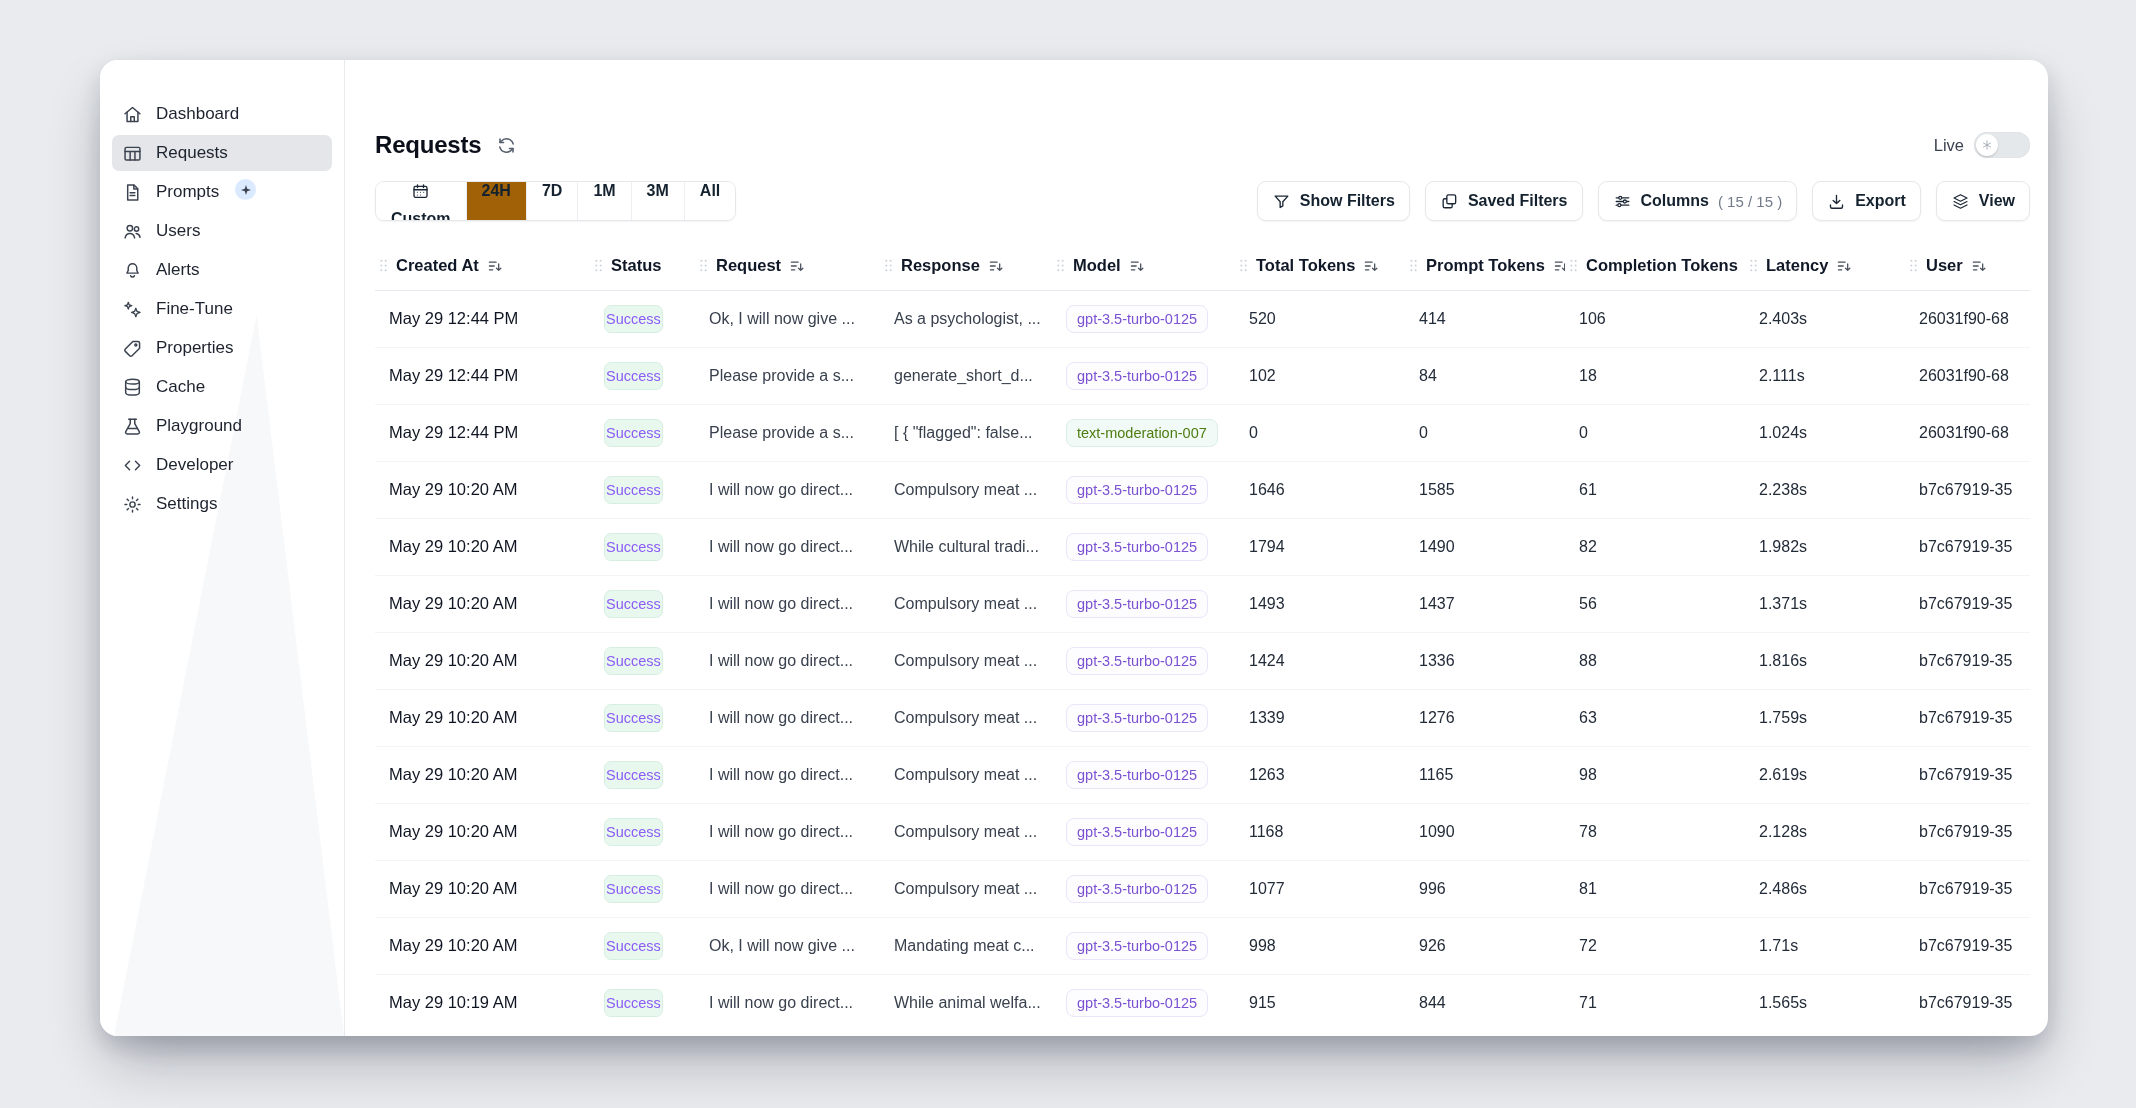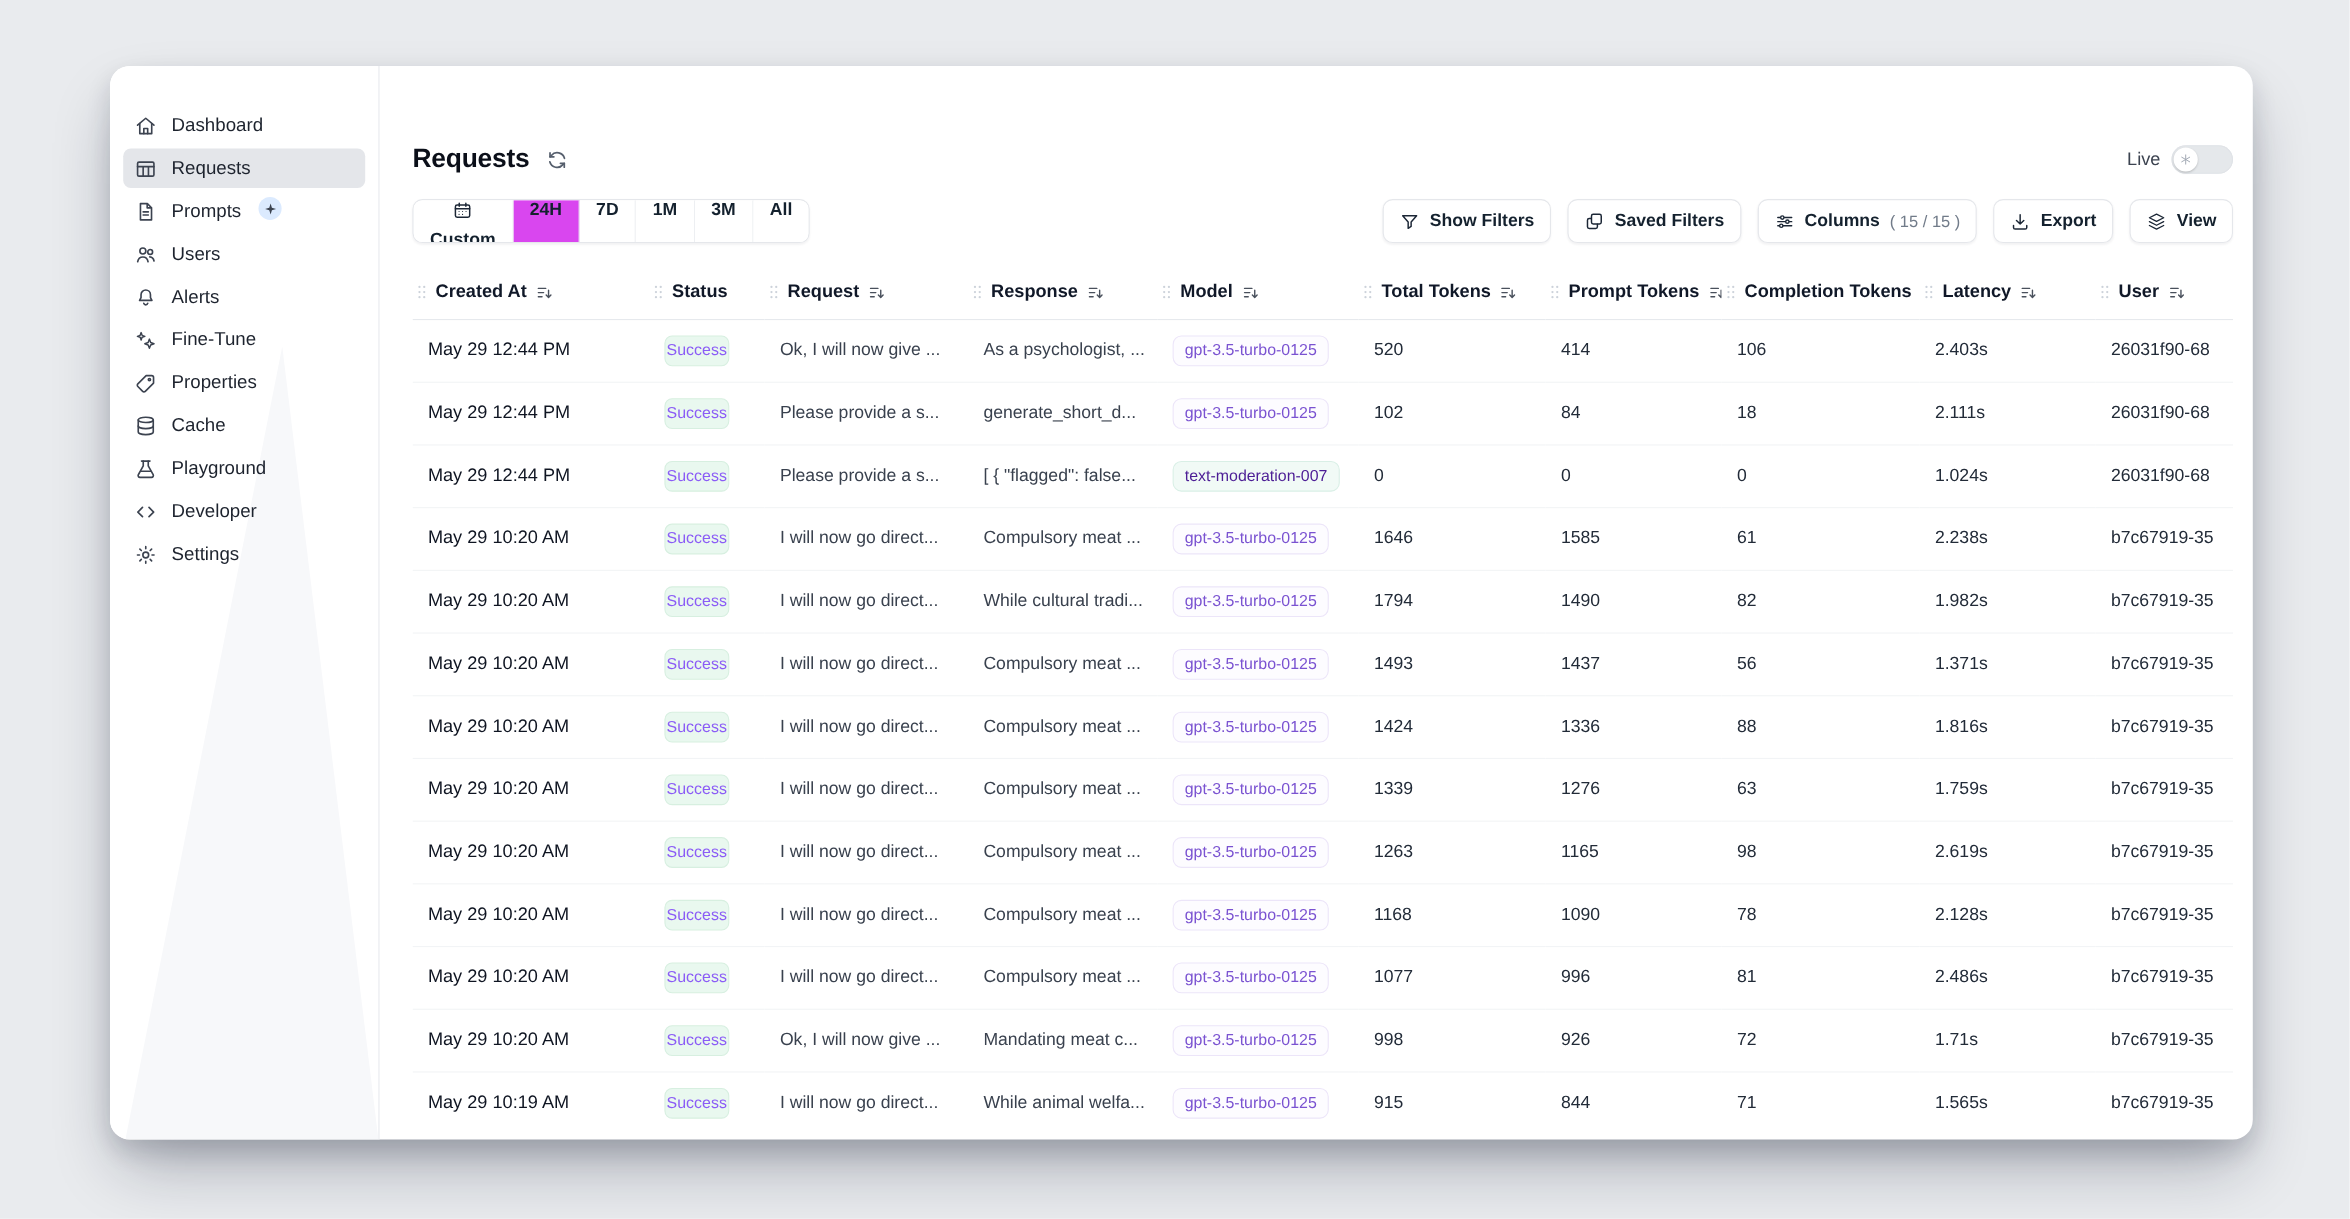--- a/index.html
+++ b/index.html
@@ -51,21 +51,21 @@
   .knob { position: absolute; left: 2px; top: 2px; width: 22px; height: 22px; border-radius: 50%;
     background: #fff; box-shadow: 0 1px 2px rgba(0,0,0,.18); display: flex; align-items: center; justify-content: center; }
   .knob .icon { width: 14px; height: 14px; color: #a0a8b3; }
 
   .toolbar-row { position: absolute; top: 120px; left: 30px; right: 18px; height: 42px; display: flex; align-items: center; }
   .range-group { display: flex; align-items: stretch; height: 40px; border: 1px solid #e5e7eb; border-radius: 9px;
     overflow: hidden; background: #fff; box-shadow: 0 1px 2px rgba(16,24,40,.05); }
   .range-btn { display: flex; align-items: center; gap: 9px; padding: 0 15px; font-size: 16px; font-weight: 600;
     color: #14212e; background: #fff; border-right: 1px solid #eceef1; flex-direction: column; }
   .range-btn:last-child { border-right: none; align-items: center; }
-  .range-btn.selected { background: #d946ef; }
+  .range-btn.selected { background: #a16207; }
   .range-btn .icon { width: 19px; height: 19px; color: #1c2736; }
   .toolbar-actions { margin-left: auto; display: flex; gap: 15px; }
   .action-btn { height: 40px; display: flex; align-items: center; gap: 9px; padding: 0 14px;
     background: #fff; border: 1px solid #e5e7eb; border-radius: 9px; font-size: 16px; font-weight: 600;
     color: #14212e; box-shadow: 0 1px 2px rgba(16,24,40,.05); }
   .action-btn .icon { width: 19px; height: 19px; color: #1c2736; }
   .count { color: #717b89; font-weight: 500; font-size: 15px; }
 
   
   .table-wrap { position: absolute; top: 182px; left: 30px; right: 18px; bottom: 0; overflow: hidden; }
@@ -78,21 +78,21 @@
     color: #39414e; white-space: nowrap; overflow: hidden; vertical-align: middle; }
   tbody tr:first-child td { border-top: none; }
   tbody tr { cursor: pointer; }
   .c-created { font-size: 16.5px; font-weight: 500; color: #0f1522; }
   .c-num { color: #222b38; }
   .badge-success { display: inline-flex; align-items: center; padding: 5px 1px; border-radius: 7px;
     background: #e9f8ef; border: 1px solid #d7efe0; color: #8b5cf6; font-size: 14.5px; font-weight: 500; }
   .model-badge { display: inline-flex; align-items: center; padding: 5px 10px; border-radius: 8px;
     font-size: 14.5px; font-weight: 500; max-width: 100%; }
   .model-badge.purple { color: #7a52d1; background: #fdfcff; border: 1px solid #ece5f9; }
-  .model-badge.teal { color: #4c1d95; background: #f1faf6; border: 1px solid #d9efe6; }
+  .model-badge.teal { color: #4d7c0f; background: #f1faf6; border: 1px solid #d9efe6; }
 </style>
 </head>
 <body>
 
 <div class="card">
 
   <aside class="sidebar">
     <div class="watermark"></div>
     <nav>
         <div class="side-item">

